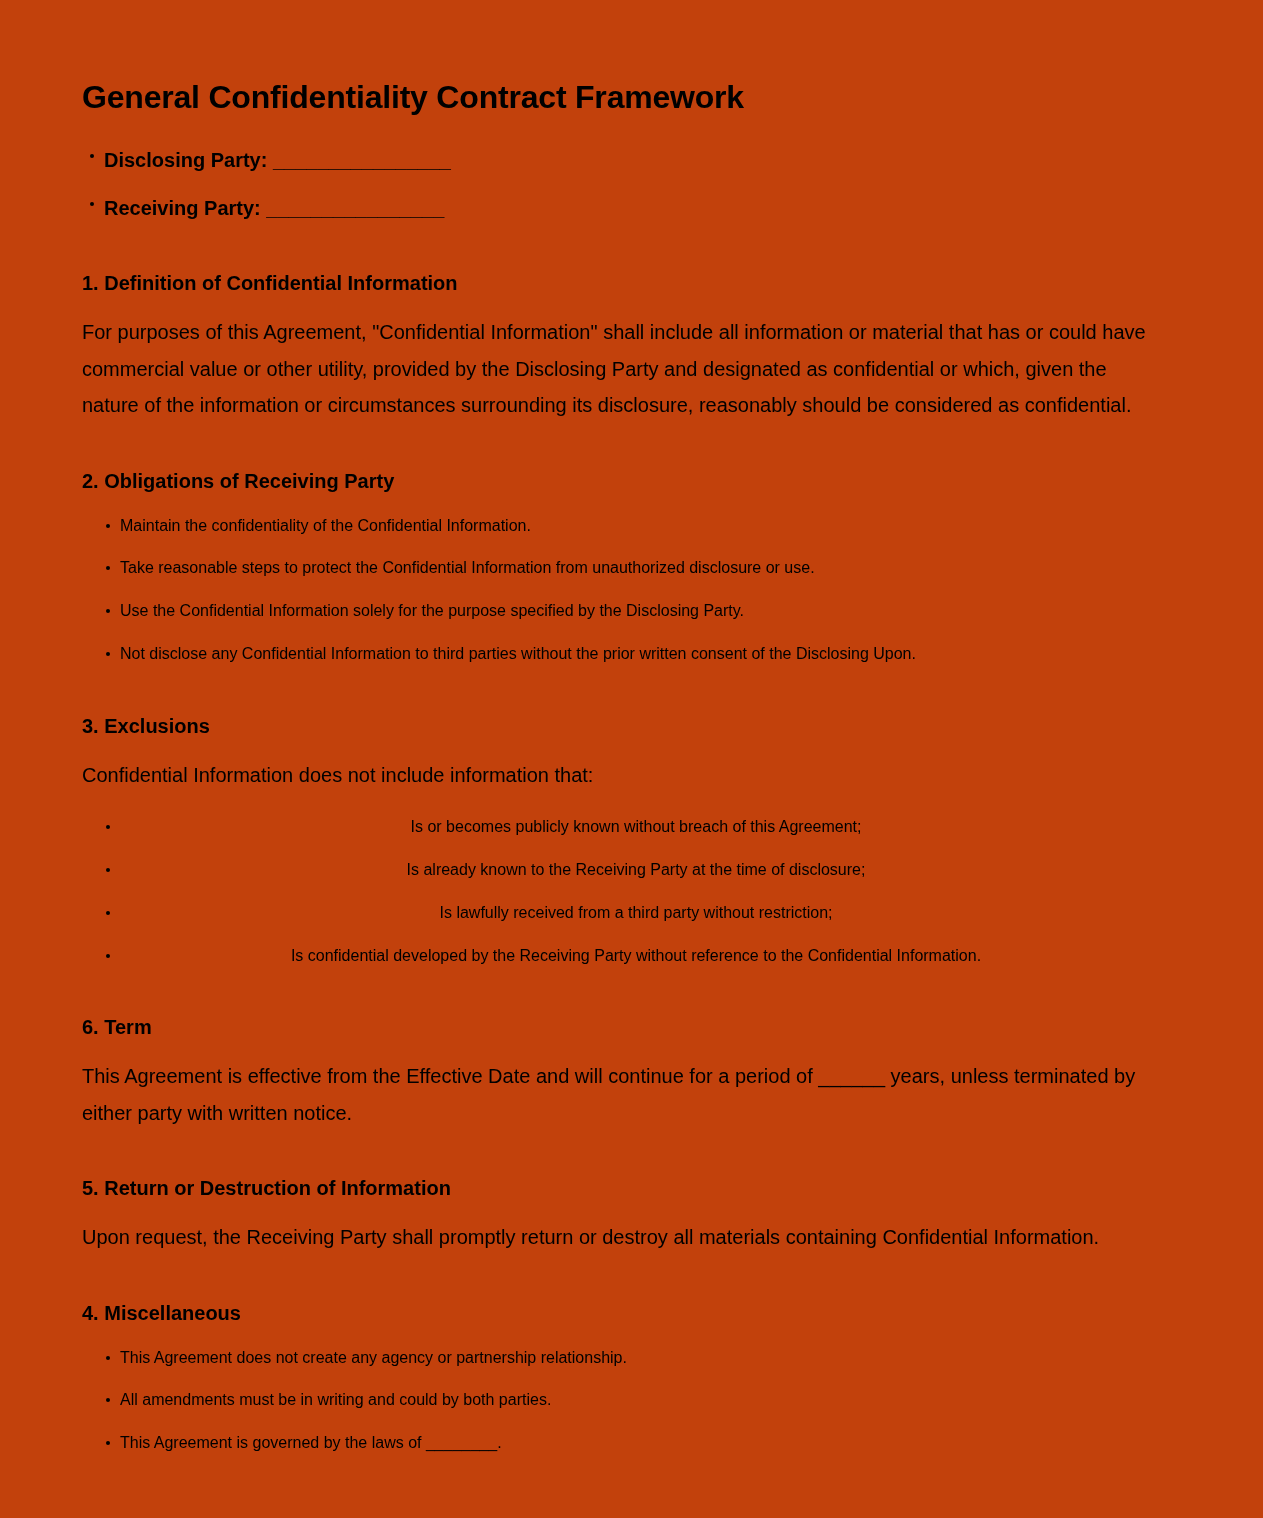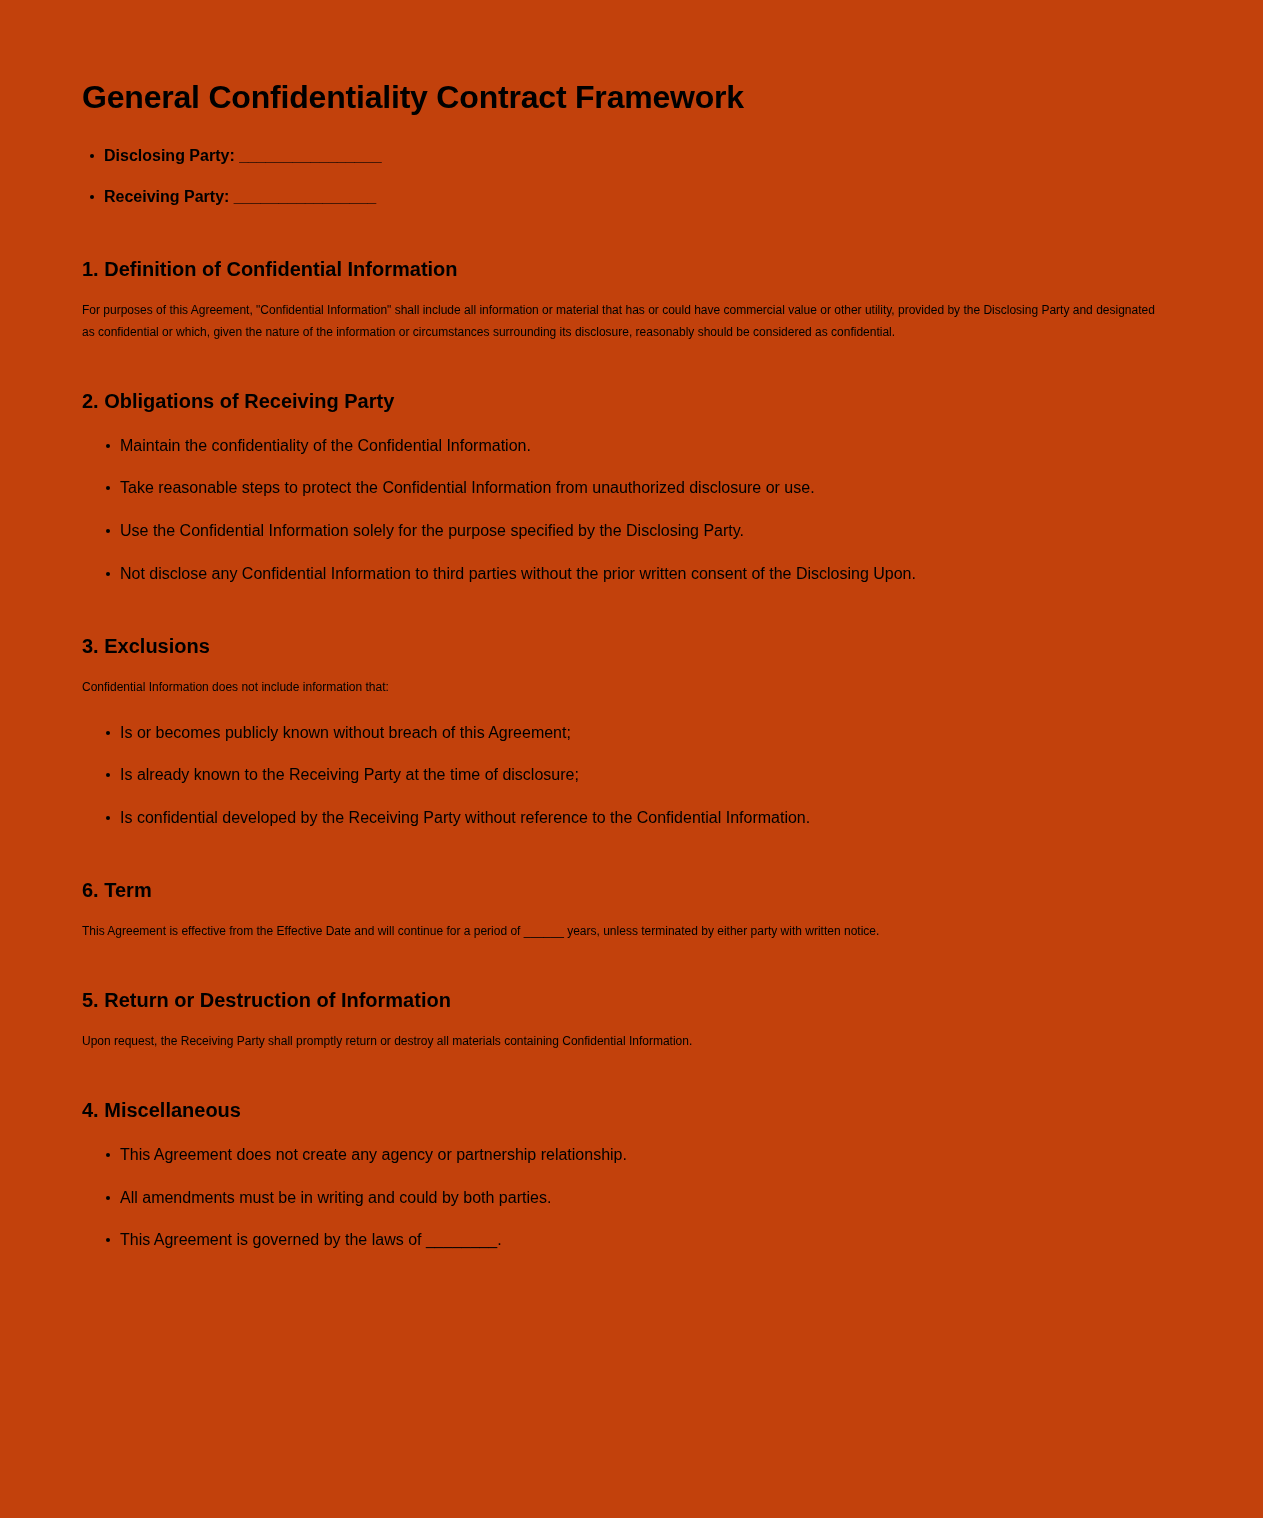--- a/index.html
+++ b/index.html
@@ -34,21 +34,21 @@
     line-height: 1.8;
     margin: 0 0 14px 0;
   }
   .party-list {
     list-style: none;
     margin: 14px 0 0 0;
     padding: 0;
   }
   .party-list li {
     position: relative;
-    font-size: 16px;
+    font-size: 20px;
     font-weight: bold;
     line-height: 1.8;
     padding-left: 22px;
     margin-bottom: 12px;
   }
   .party-list li::before {
     content: "";
     position: absolute;
     left: 8px;
     top: 12px;
@@ -60,27 +60,28 @@
   .section {
     margin-top: 44px;
   }
   .section-heading {
     font-size: 20px;
     font-weight: bold;
     line-height: 1.3;
     margin: 0 0 18px 0;
   }
   .body-para {
-    font-size: 12px;
+    font-size: 20px;
     line-height: 1.82;
     margin: 0;
     max-width: 1086px;
   }
   .body-para + .bullet-list {
     margin-top: 20px;
+    text-align: center;
   }
   .bullet-list {
     list-style: none;
     margin: 16px;
     padding: 0;
   }
   .bullet-list li {
     position: relative;
     font-size: 16px;
     line-height: 1.8;
@@ -140,20 +141,21 @@
       <li>Not disclose any Confidential Information to third parties without the prior written consent of the Disclosing Upon.</li>
     </ul>
   </div>
 
   <div class="section">
     <h2 class="section-heading">3. Exclusions</h2>
     <p class="body-para">Confidential Information does not include information that:</p>
     <ul class="bullet-list">
       <li>Is or becomes publicly known without breach of this Agreement;</li>
       <li>Is already known to the Receiving Party at the time of disclosure;</li>
+      <li>Is lawfully received from a third party without restriction;</li>
       <li>Is confidential developed by the Receiving Party without reference to the Confidential Information.</li>
     </ul>
   </div>
 
   <div class="section">
     <h2 class="section-heading">6. Term</h2>
     <p class="body-para">
       <span>This Agreement is effective from the Effective Date and will continue for a period of </span><span class="blank">______</span><span> years, unless terminated by either party with written notice.</span>
     </p>
   </div>

